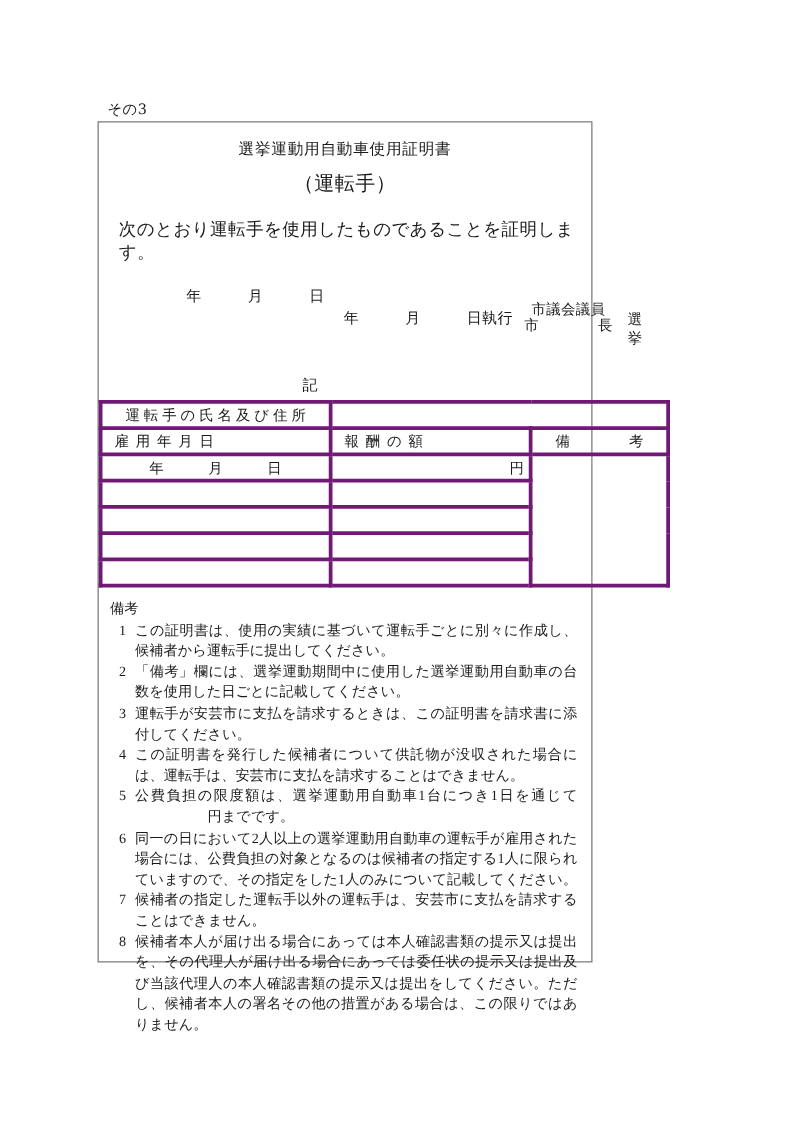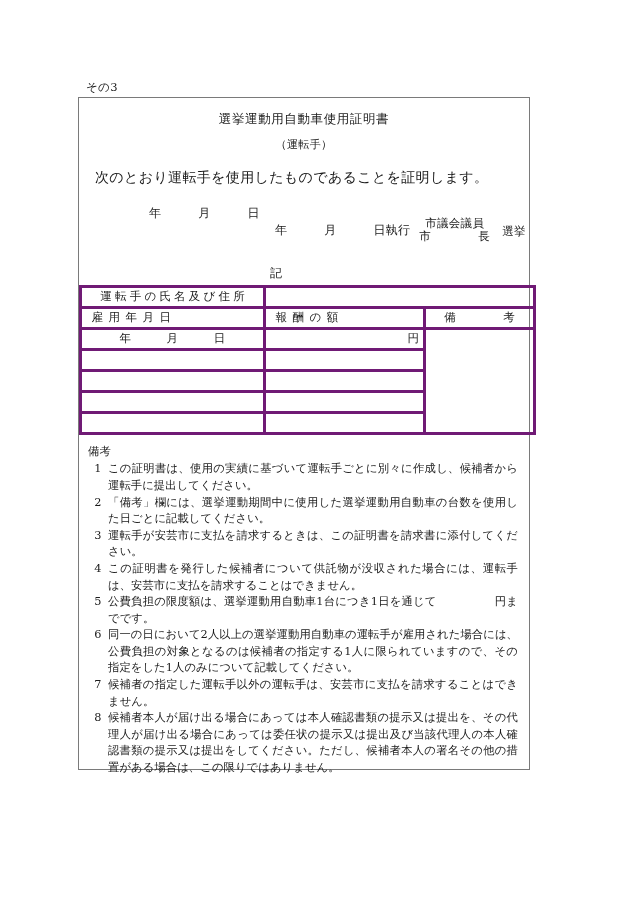--- a/index.html
+++ b/index.html
@@ -34,38 +34,38 @@
     font-size: 11.5px;
     letter-spacing: 0.3px;
     white-space: nowrap;
   }
 
   
   .form-box {
     position: absolute;
     left: 78px;
     top: 97px;
-    width: 452px;
+    width: 396px;
     height: 673px;
     border: 1px solid #7a7a7a;
     box-sizing: border-box;
     background: #fff;
   }
 
   
   .doc-title {
     margin-top: 13px;
     text-align: center;
     font-size: 12.5px;
     letter-spacing: 0.6px;
   }
   .doc-subtitle {
     margin-top: 9px;
     text-align: center;
-    font-size: 11px;
+    font-size: 16px;
     letter-spacing: 0.4px;
   }
 
   .statement {
     margin-top: 17px;
     padding-left: 16px;
     font-size: 14px;
     letter-spacing: 0.35px;
   }
 
@@ -157,20 +157,21 @@
   }
   .cell-blank { }
 
   
   .notes {
     margin-top: 9px;
     padding: 0 11px 0 9px;
     font-size: 11.3px;
     line-height: 1.47;
     letter-spacing: 0.1px;
+    font-family: Liberation Serif, serif;
   }
   .notes-title {
     margin-bottom: 1px;
   }
   .note-item {
     display: flex;
     align-items: flex-start;
     margin-bottom: 0px;
   }
   .note-num {

